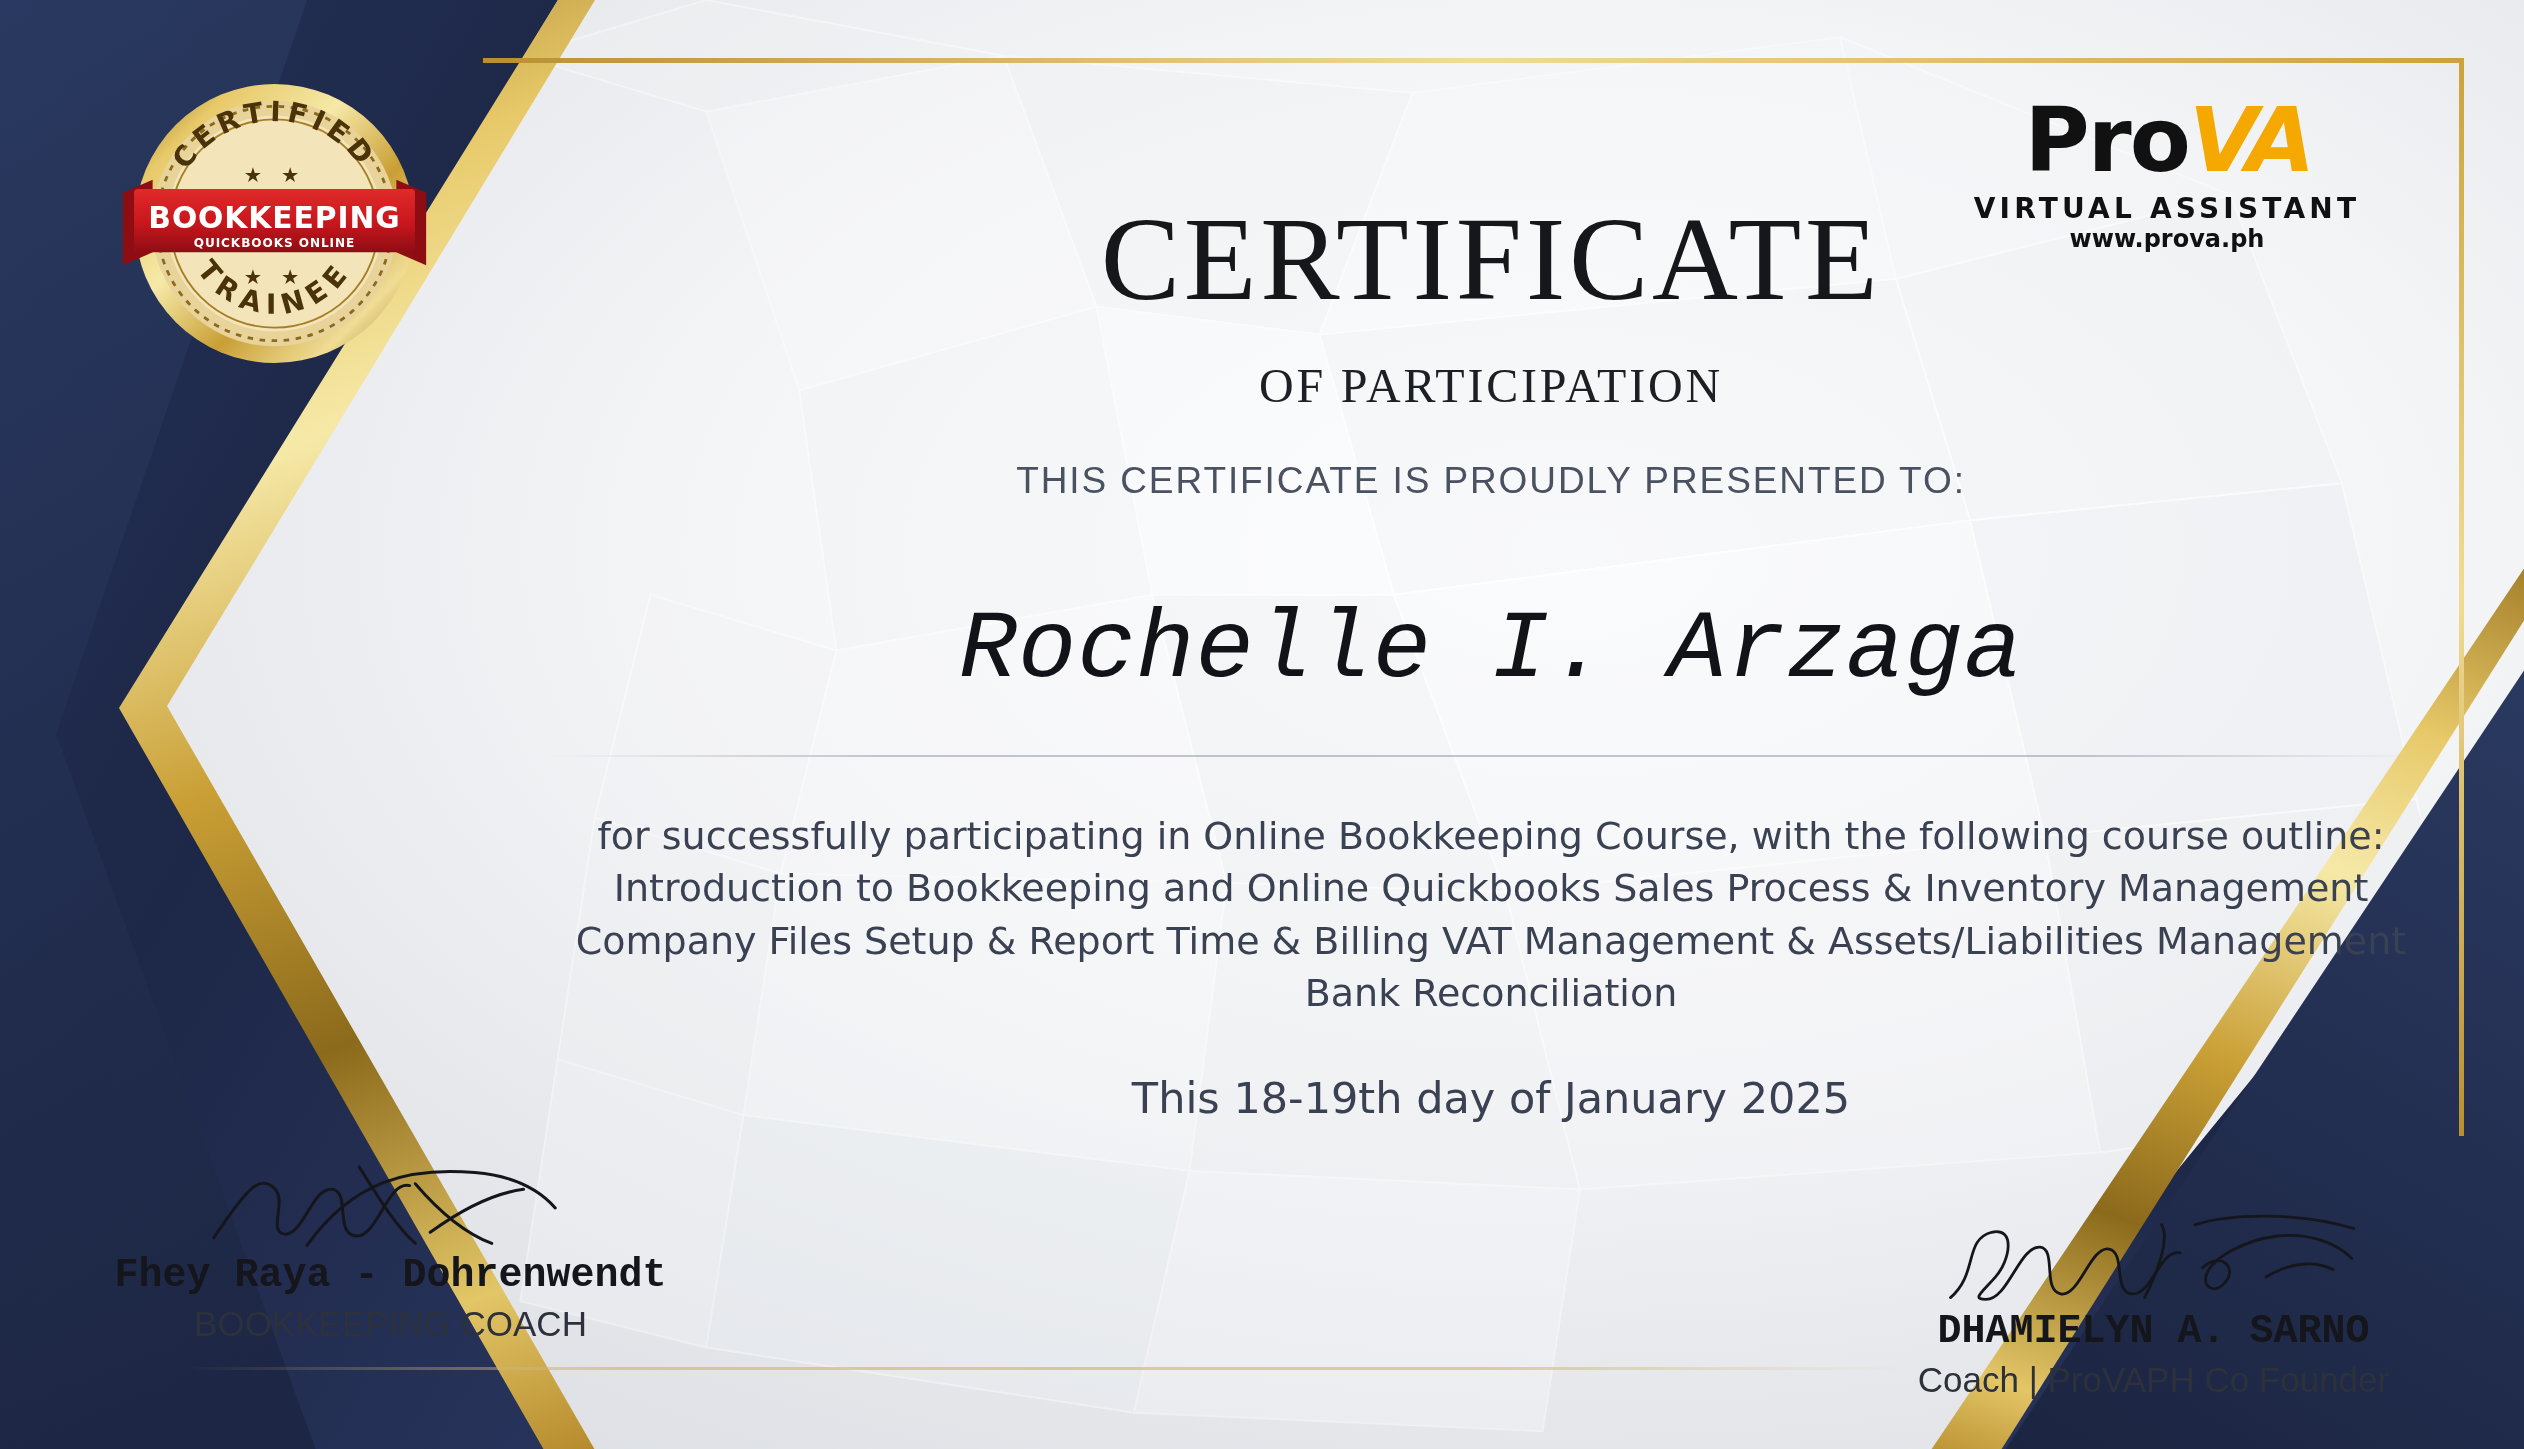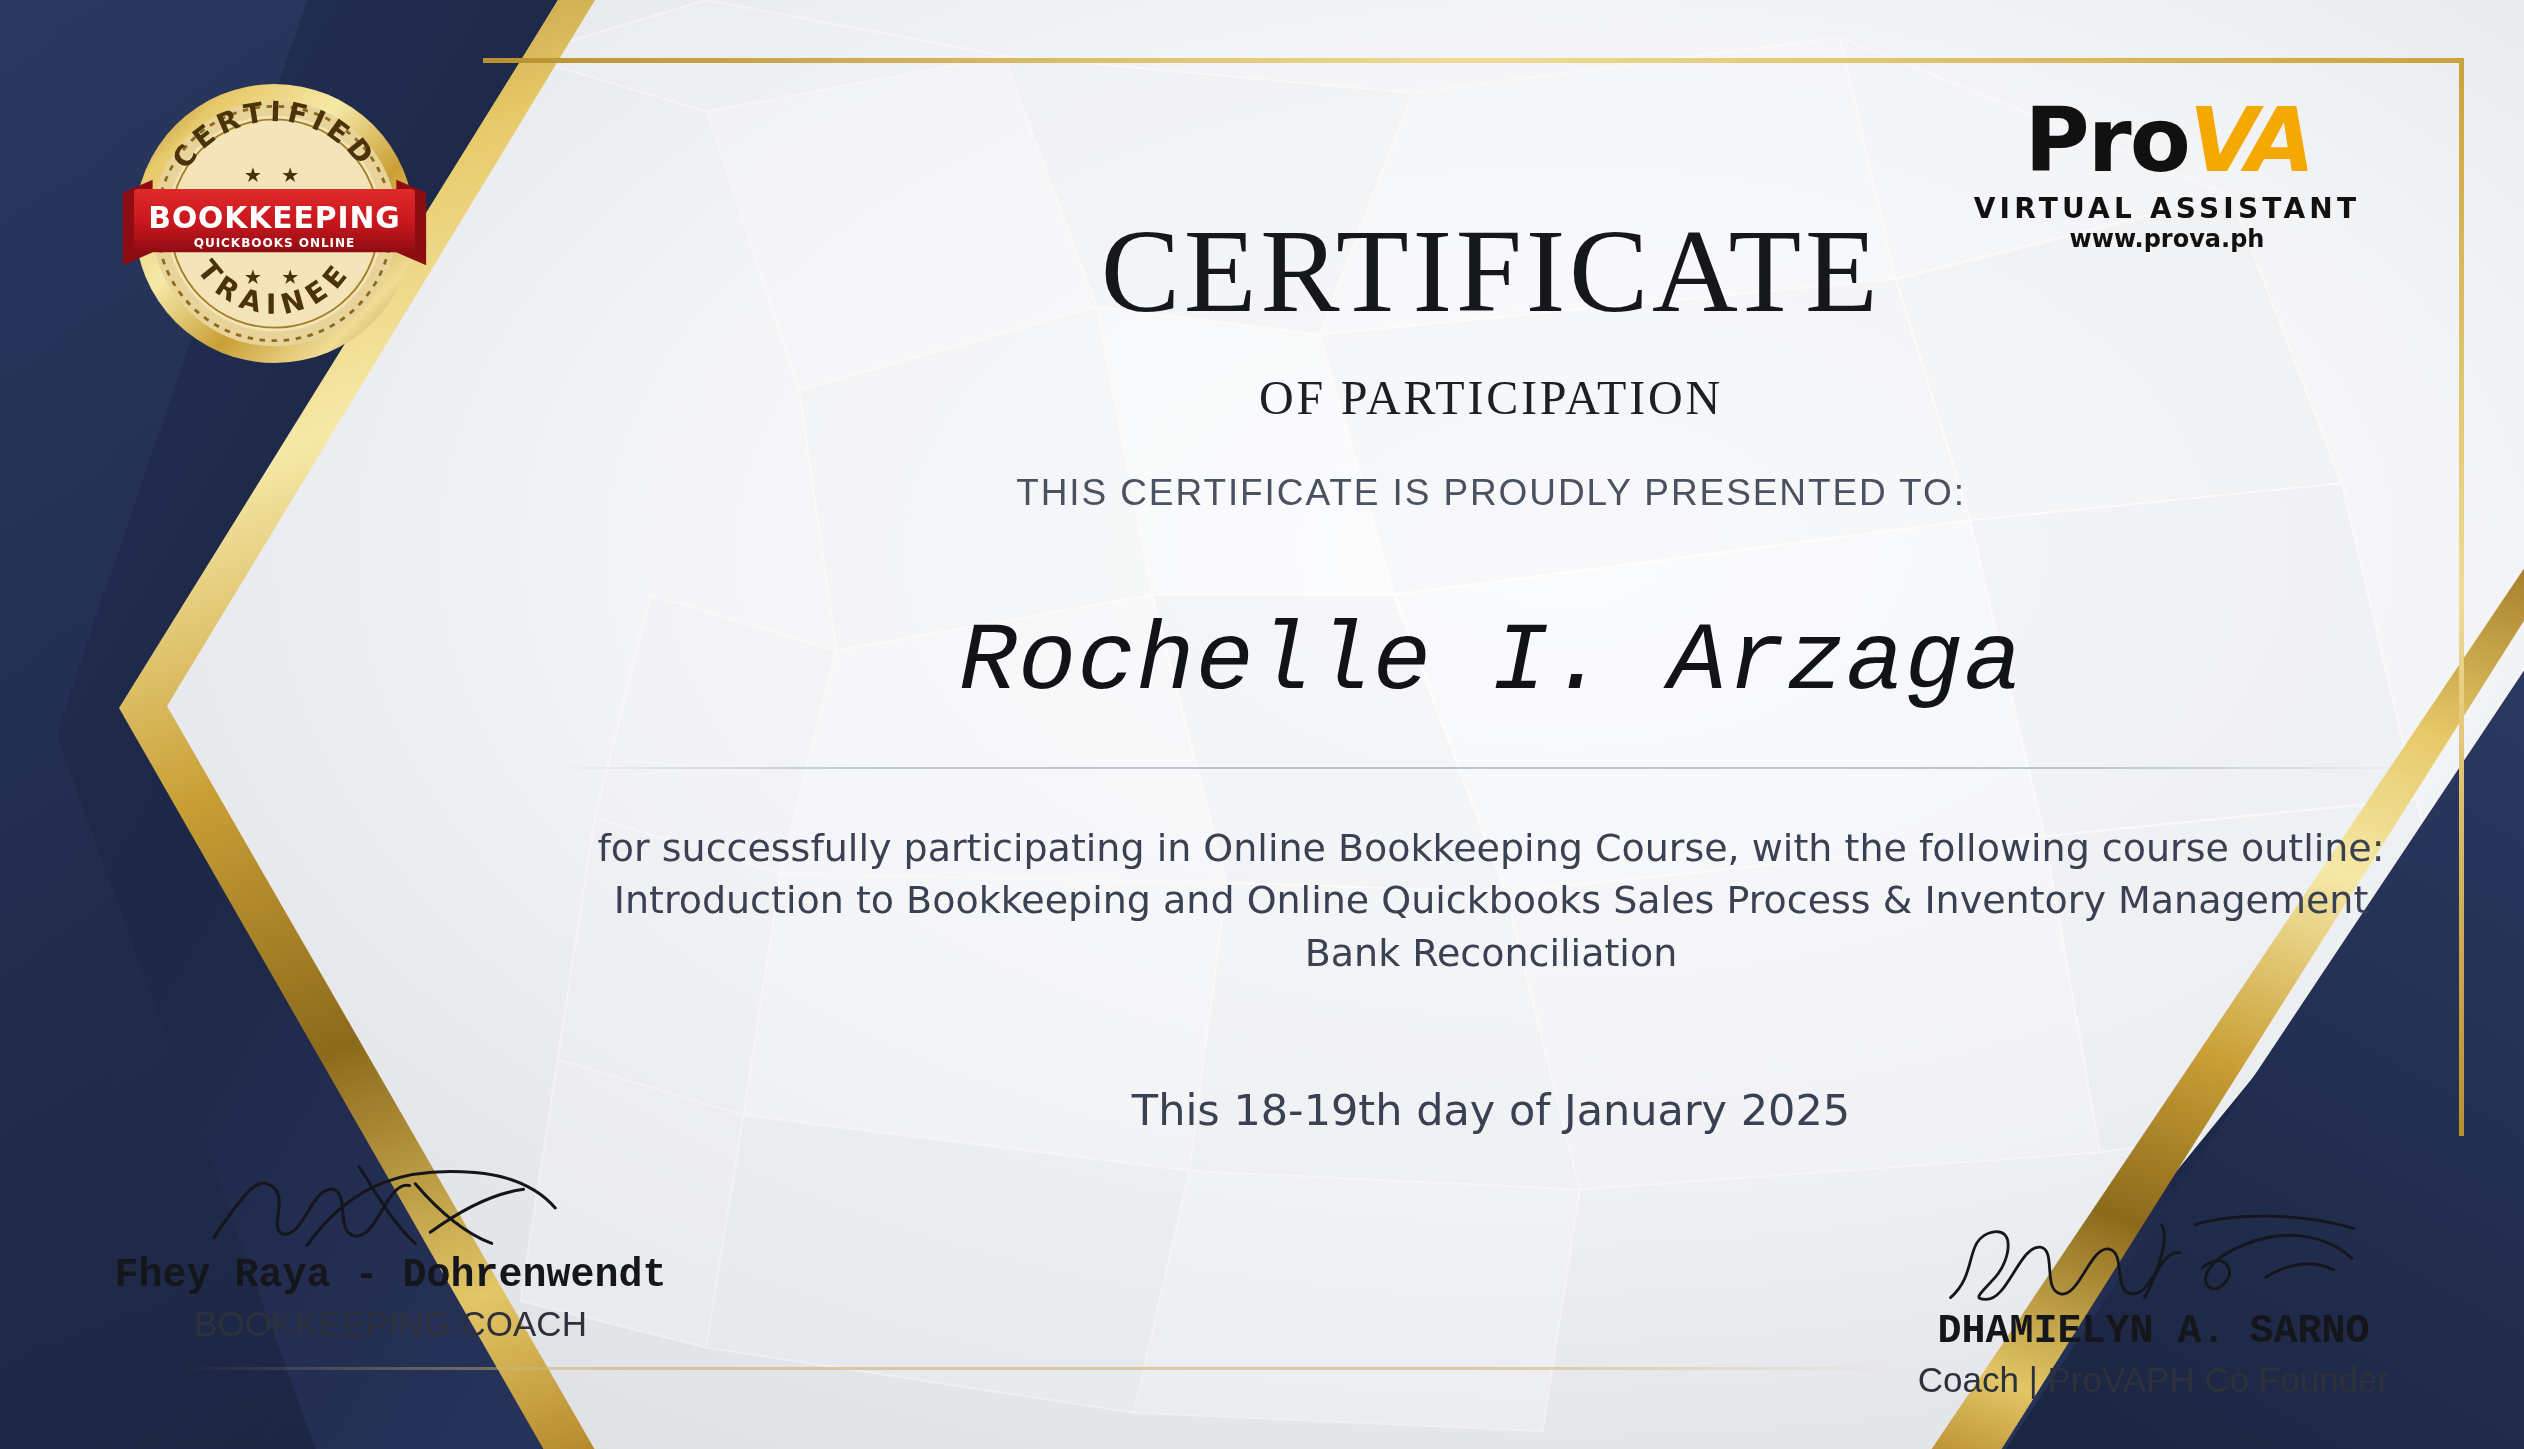--- a/index.html
+++ b/index.html
@@ -140,21 +140,21 @@
     font-family: "DejaVu Sans", sans-serif;
     font-weight: 700;
     font-size: 24px;
     color: #111;
   }
 
   
   .content {
     position: absolute;
     left: 520px;
-    top: 12px;
+    top: 0;
     width: 1942px;
     height: 1268px;
     text-align: center;
   }
   .title {
     position: absolute;
     top: 191px; left: 0; right: 0;
     font-family: "Liberation Serif", serif;
     font-size: 119px;
     letter-spacing: 3.7px;
@@ -345,20 +345,21 @@
   <div class="content">
     <div class="title">CERTIFICATE</div>
     <div class="subtitle">OF PARTICIPATION</div>
     <div class="presented">THIS CERTIFICATE IS PROUDLY PRESENTED TO:</div>
     <div class="recipient">Rochelle I. Arzaga</div>
     <div class="rule"></div>
 
     <div class="body-text">
       <div>for successfully participating in Online Bookkeeping Course, with the following course outline:</div>
       <div>Introduction to Bookkeeping and Online Quickbooks Sales Process &amp; Inventory Management</div>
+      <div>Company Files Setup &amp; Report Time &amp; Billing VAT Management &amp; Assets/Liabilities Management</div>
       <div>Bank Reconciliation</div>
     </div>
 
     <div class="date-line">This 18-19th day of January 2025</div>
   </div>
 
   <div class="sig-block sig-left">
     <svg class="sig-mark" viewBox="0 0 420 120">
       <g fill="none" stroke="#14161b" stroke-width="3.2" stroke-linecap="round">
         <path d="M20 92 C 55 40, 70 22, 86 40 C 98 54, 78 86, 96 88 C 116 90, 126 36, 148 40 C 166 44, 150 88, 172 90 C 196 92, 206 30, 230 36"></path>

